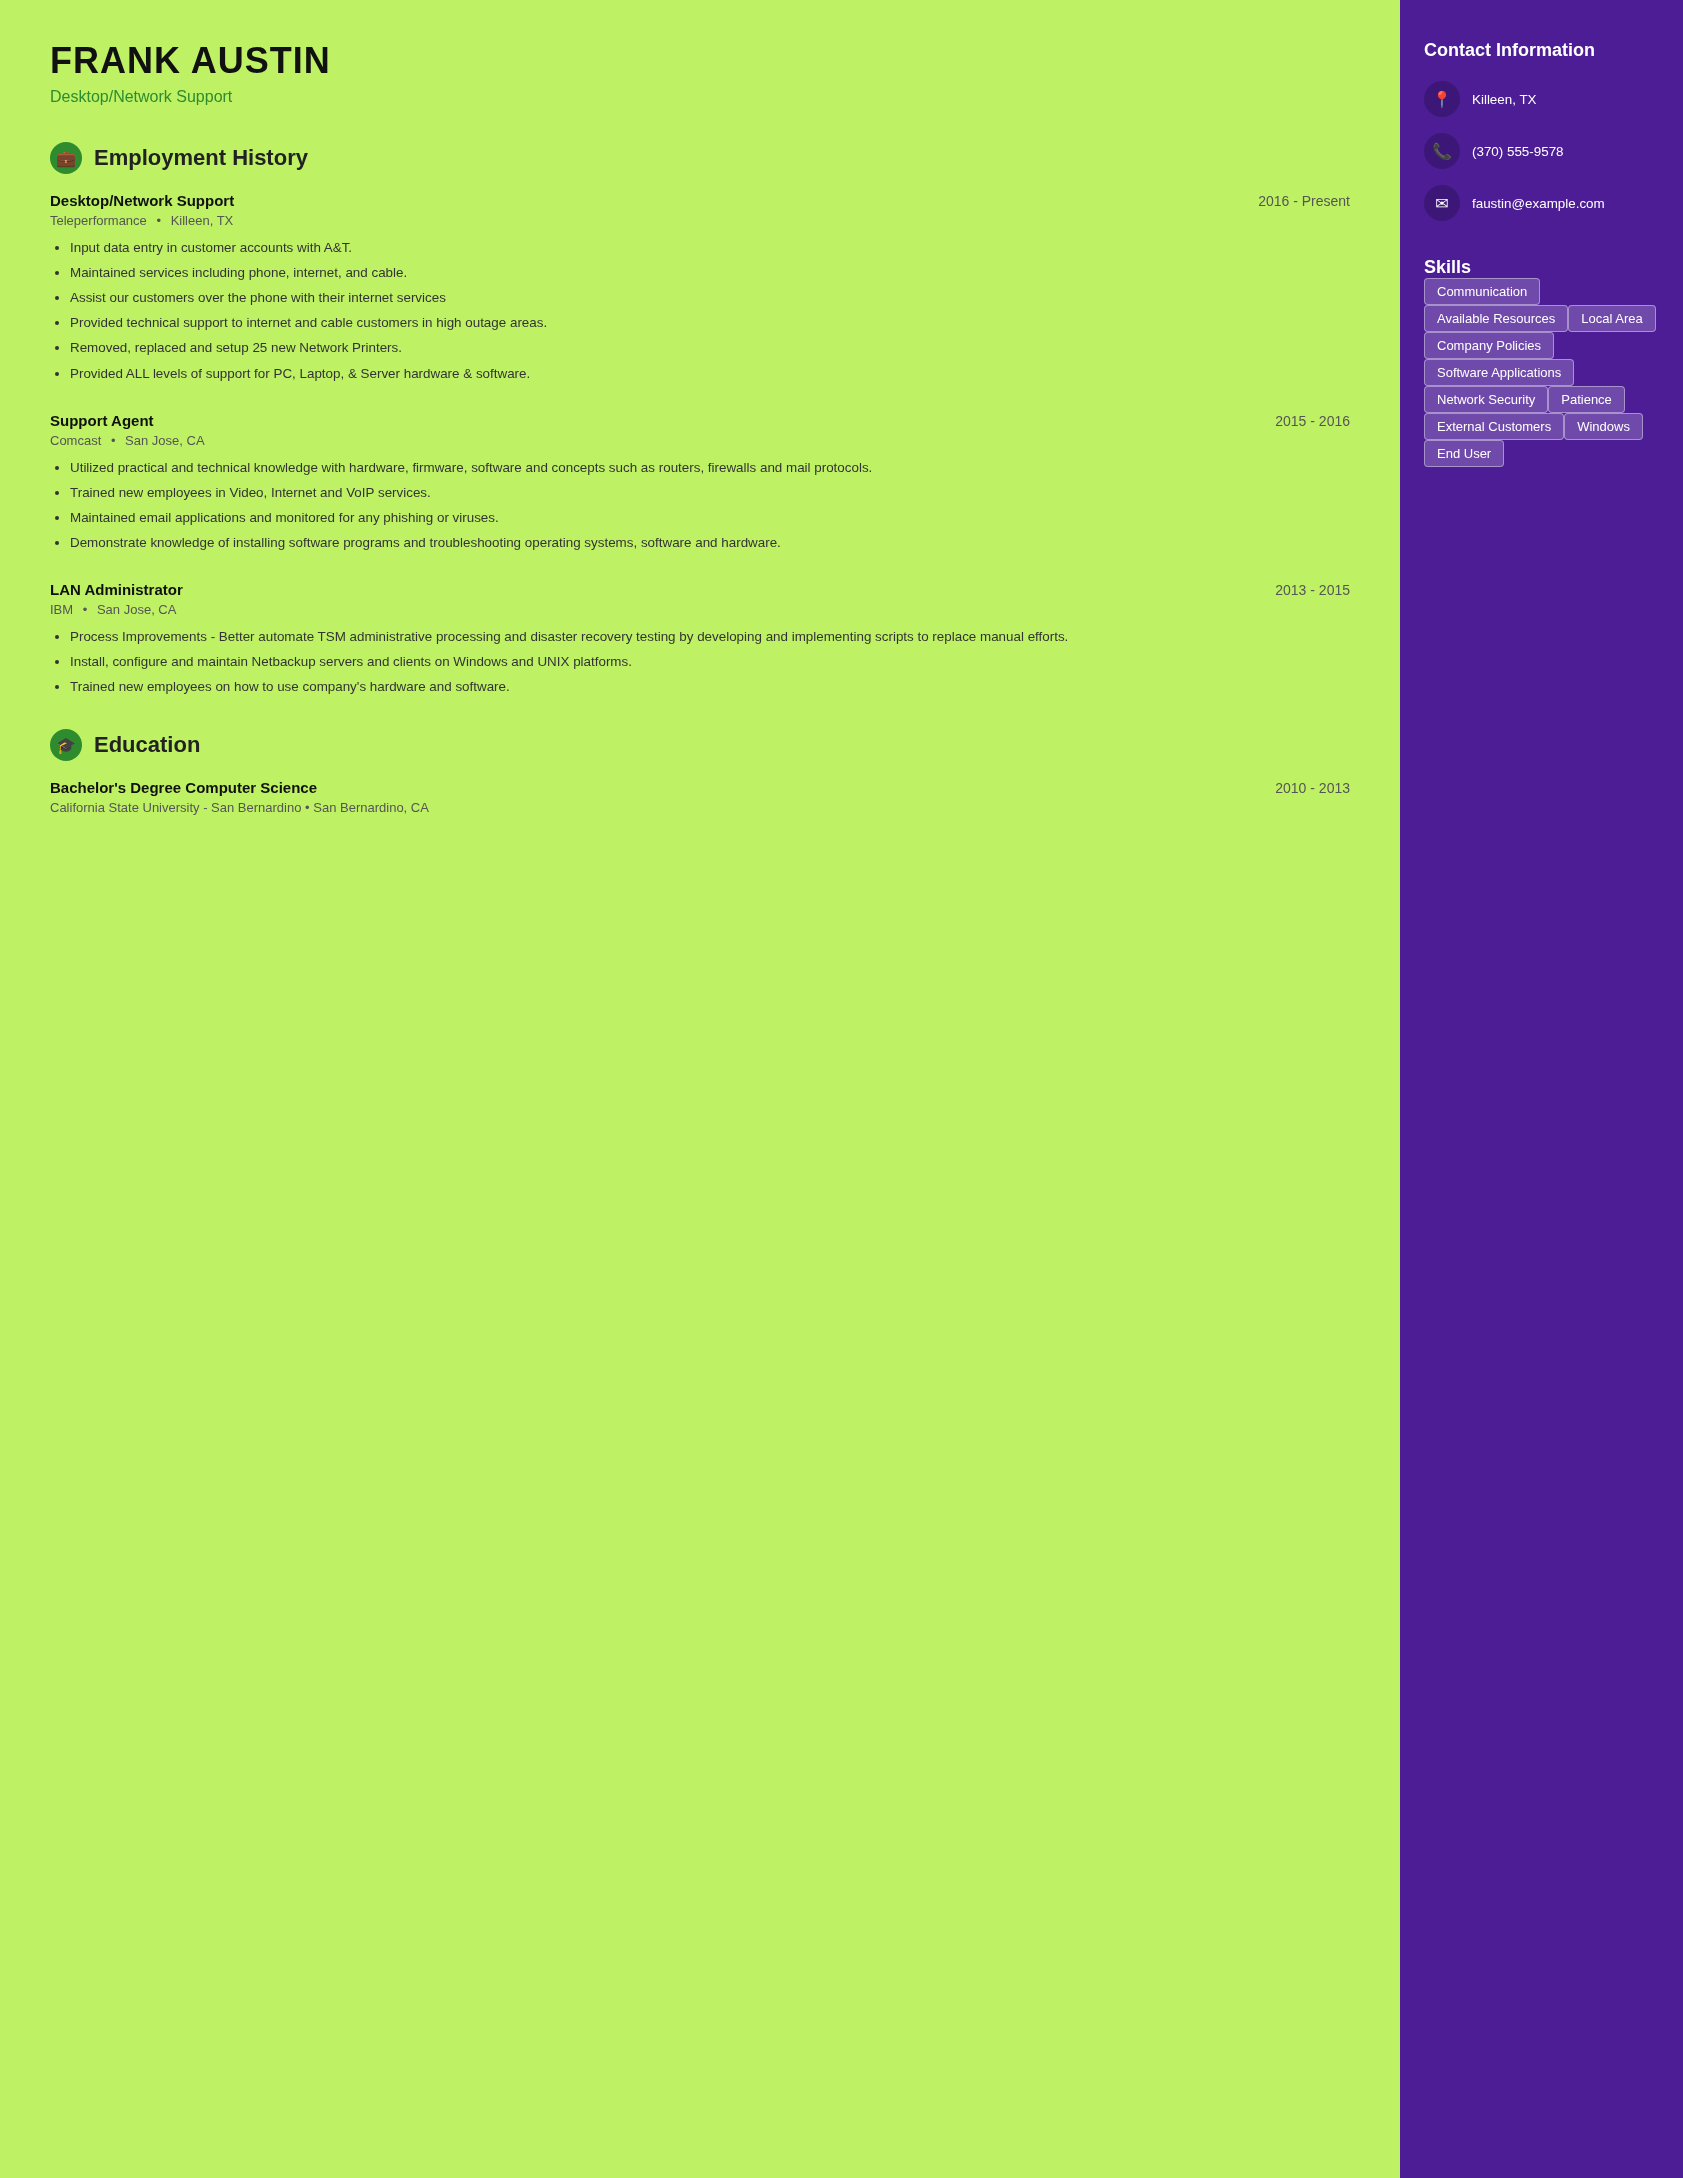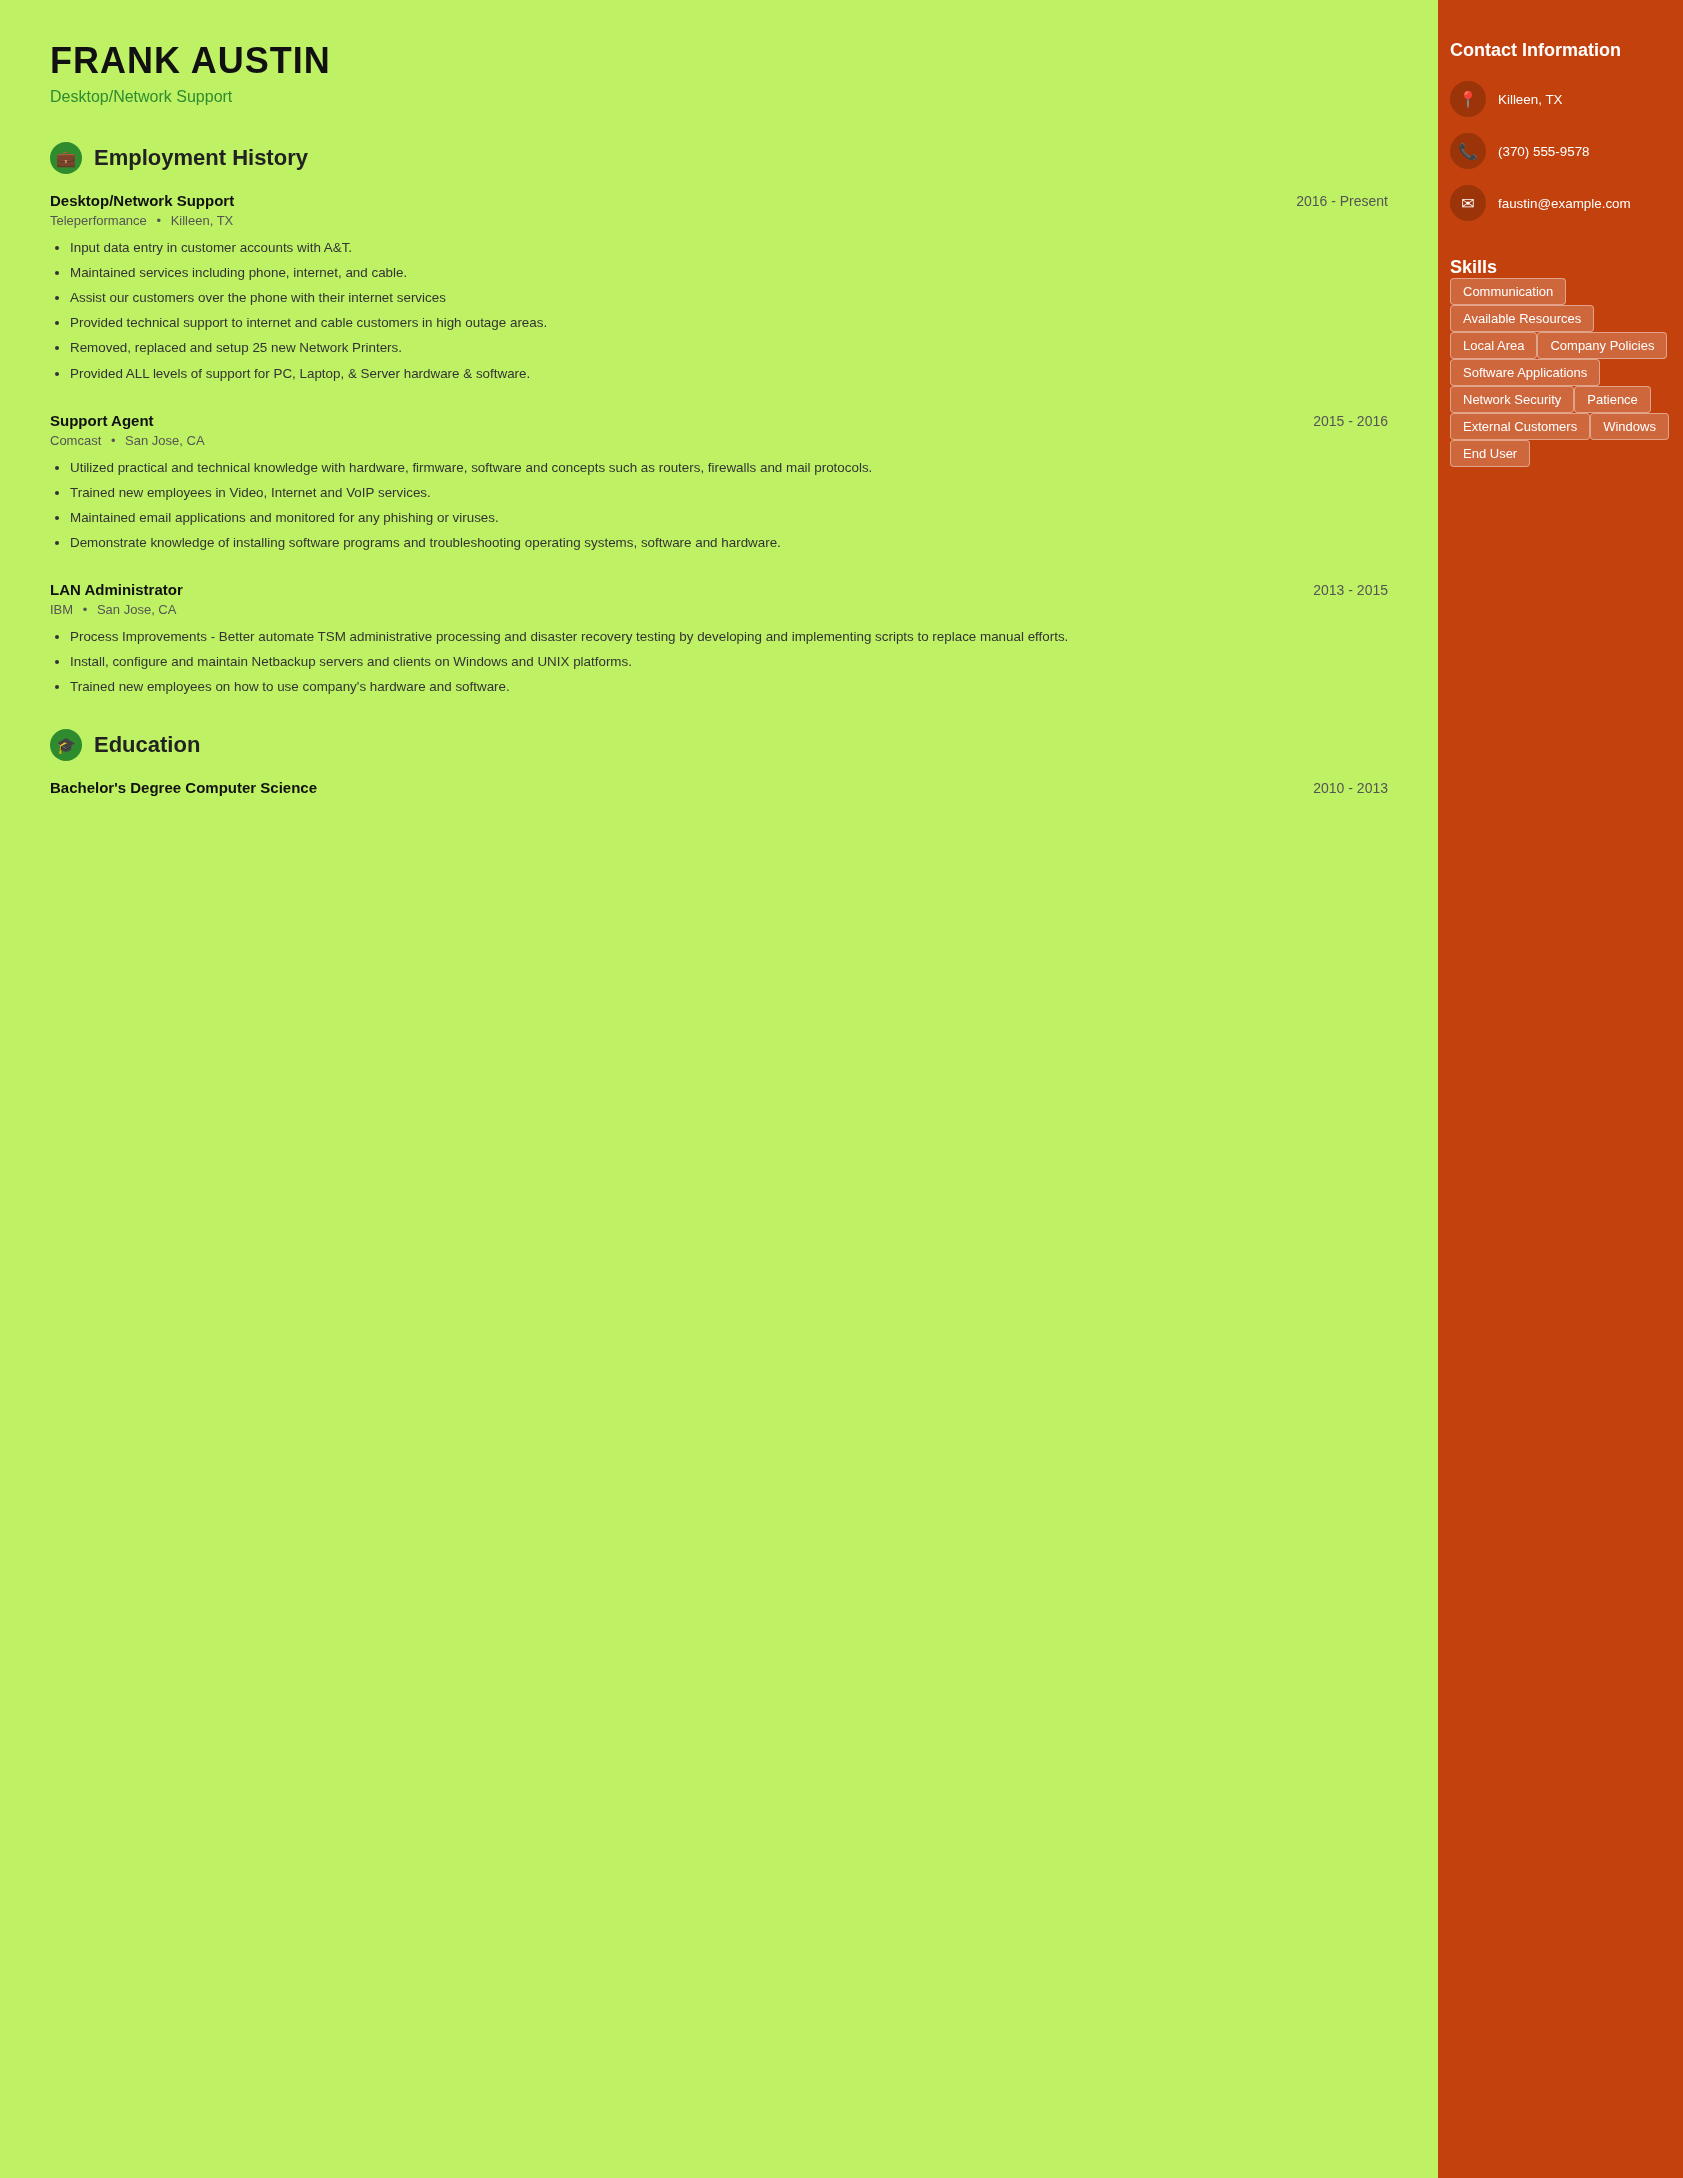--- a/index.html
+++ b/index.html
@@ -131,23 +131,23 @@
       color: #555;
     }
 
     .edu-school {
       font-size: 13px;
       color: #555;
     }
 
     
     .sidebar {
-      width: 245px;
-      background: #c2410c;
-      padding: 40px 12px;
+      width: 283px;
+      background: #4c1d95;
+      padding: 40px 24px;
       color: white;
       flex-shrink: 0;
     }
 
     .sidebar-section-title {
       font-size: 18px;
       font-weight: 700;
       color: white;
       margin-bottom: 20px;
     }
@@ -276,20 +276,25 @@
 
   <div class="section">
     <div class="section-header">
       <div class="section-icon">🎓</div>
       <div class="section-title">Education</div>
     </div>
     <div class="edu-block">
       <div class="edu-header">
         <div class="edu-title">Bachelor's Degree Computer Science</div>
         <div class="edu-dates">2010 - 2013</div>
+      </div>
+      <div class="edu-school">
+        <span>California State University - San Bernardino</span>
+        <span class="dot">•</span>
+        <span>San Bernardino, CA</span>
       </div>
     </div>
   </div>
 </div>
 
 <div class="sidebar">
 
   <div class="sidebar-section-title">Contact Information</div>
 
   <div class="contact-item">

